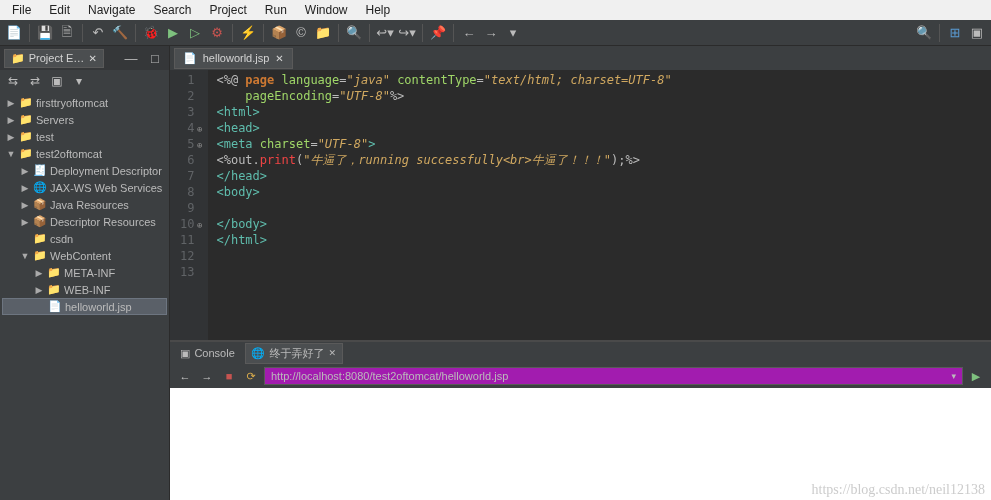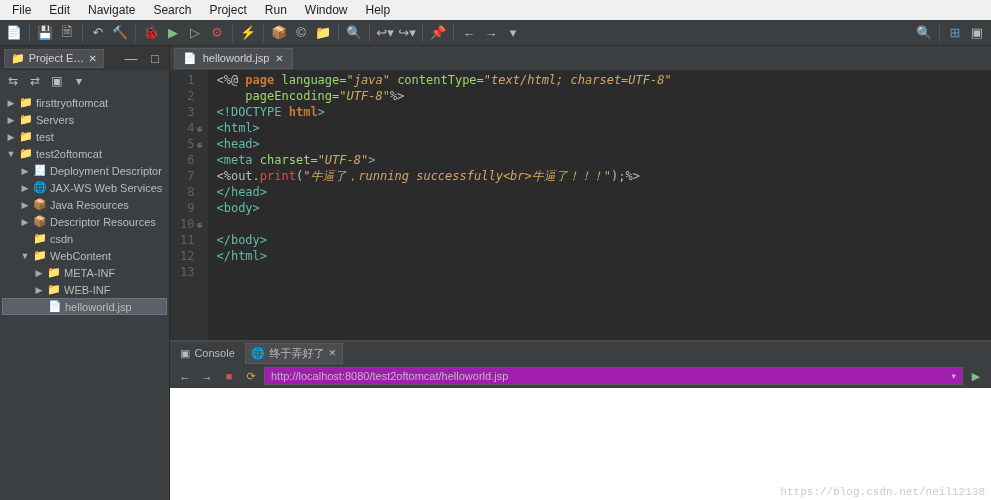--- a/index.html
+++ b/index.html
@@ -210,22 +210,22 @@
     font-family: "Times New Roman", serif;
     font-size: 14px;
     padding: 4px 8px;
     position: relative;
   }
   .browser-page .line { line-height: 18px; }
   .watermark {
     position: absolute;
     right: 6px; bottom: 2px;
     color: #ccc;
-    font-family: Liberation Mono, monospace;
-    font-size: 11px;
+    font-family: Liberation Serif, serif;
+    font-size: 14px;
   }
 </style>
 </head>
 <body>
 
 <div class="menubar">
     <span>File</span>
     <span>Edit</span>
     <span>Navigate</span>
     <span>Search</span>
@@ -381,21 +381,20 @@
           <div>8<span class="fold"> </span></div>
           <div>9<span class="fold"> </span></div>
           <div>10<span class="fold">⊕</span></div>
           <div>11<span class="fold"> </span></div>
           <div>12<span class="fold"> </span></div>
           <div>13<span class="fold"> </span></div>
         </div>
       <div class="codebody" id="codebody">
           <div><span class="tok-pun">&lt;%@ </span><span class="tok-kw">page</span> <span class="tok-attr">language</span><span class="tok-pun">=</span><span class="tok-str">"java"</span> <span class="tok-attr">contentType</span><span class="tok-pun">=</span><span class="tok-str">"text/html; charset=UTF-8"</span></div>
           <div>    <span class="tok-attr">pageEncoding</span><span class="tok-pun">=</span><span class="tok-str">"UTF-8"</span><span class="tok-pun">%&gt;</span></div>
-          <div><span class="tok-tag">&lt;!DOCTYPE</span> <span class="tok-kw">html</span><span class="tok-tag">&gt;</span></div>
           <div><span class="tok-tag">&lt;html&gt;</span></div>
           <div><span class="tok-tag">&lt;head&gt;</span></div>
           <div><span class="tok-tag">&lt;meta</span> <span class="tok-attr">charset</span><span class="tok-pun">=</span><span class="tok-str">"UTF-8"</span><span class="tok-tag">&gt;</span></div>
           <div><span class="tok-pun">&lt;%</span><span class="tok-txt">out.</span><span class="tok-func">print</span><span class="tok-pun">(</span><span class="tok-str">"牛逼了，running successfully&lt;br&gt;牛逼了！！！"</span><span class="tok-pun">);%&gt;</span></div>
           <div><span class="tok-tag">&lt;/head&gt;</span></div>
           <div><span class="tok-tag">&lt;body&gt;</span></div>
           <div></div>
           <div><span class="tok-tag">&lt;/body&gt;</span></div>
           <div><span class="tok-tag">&lt;/html&gt;</span></div>
         </div>

